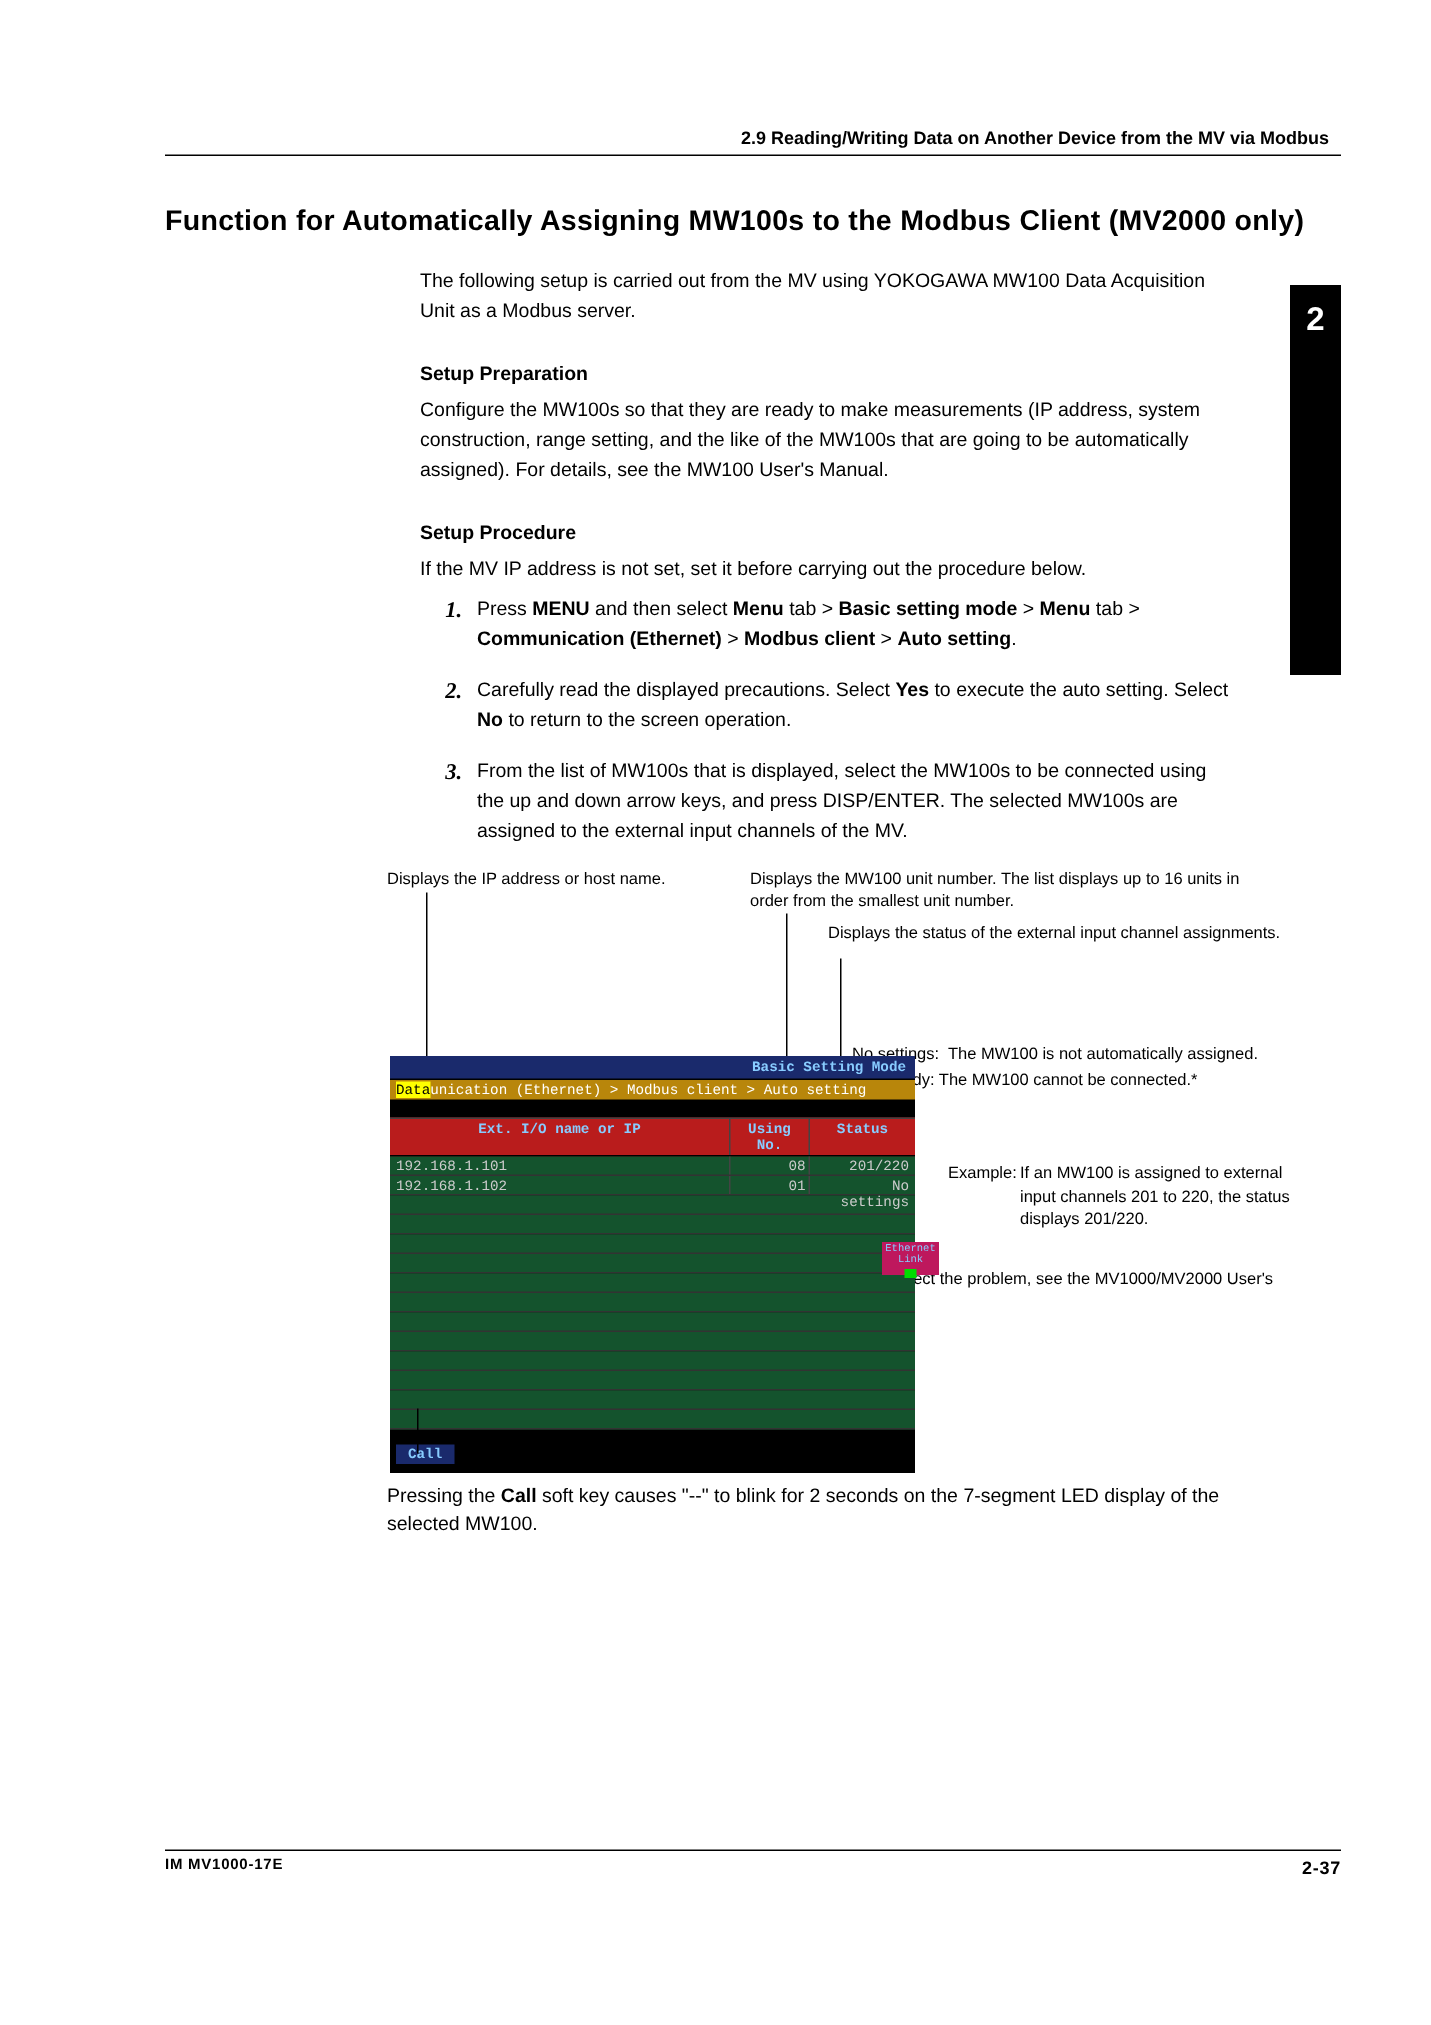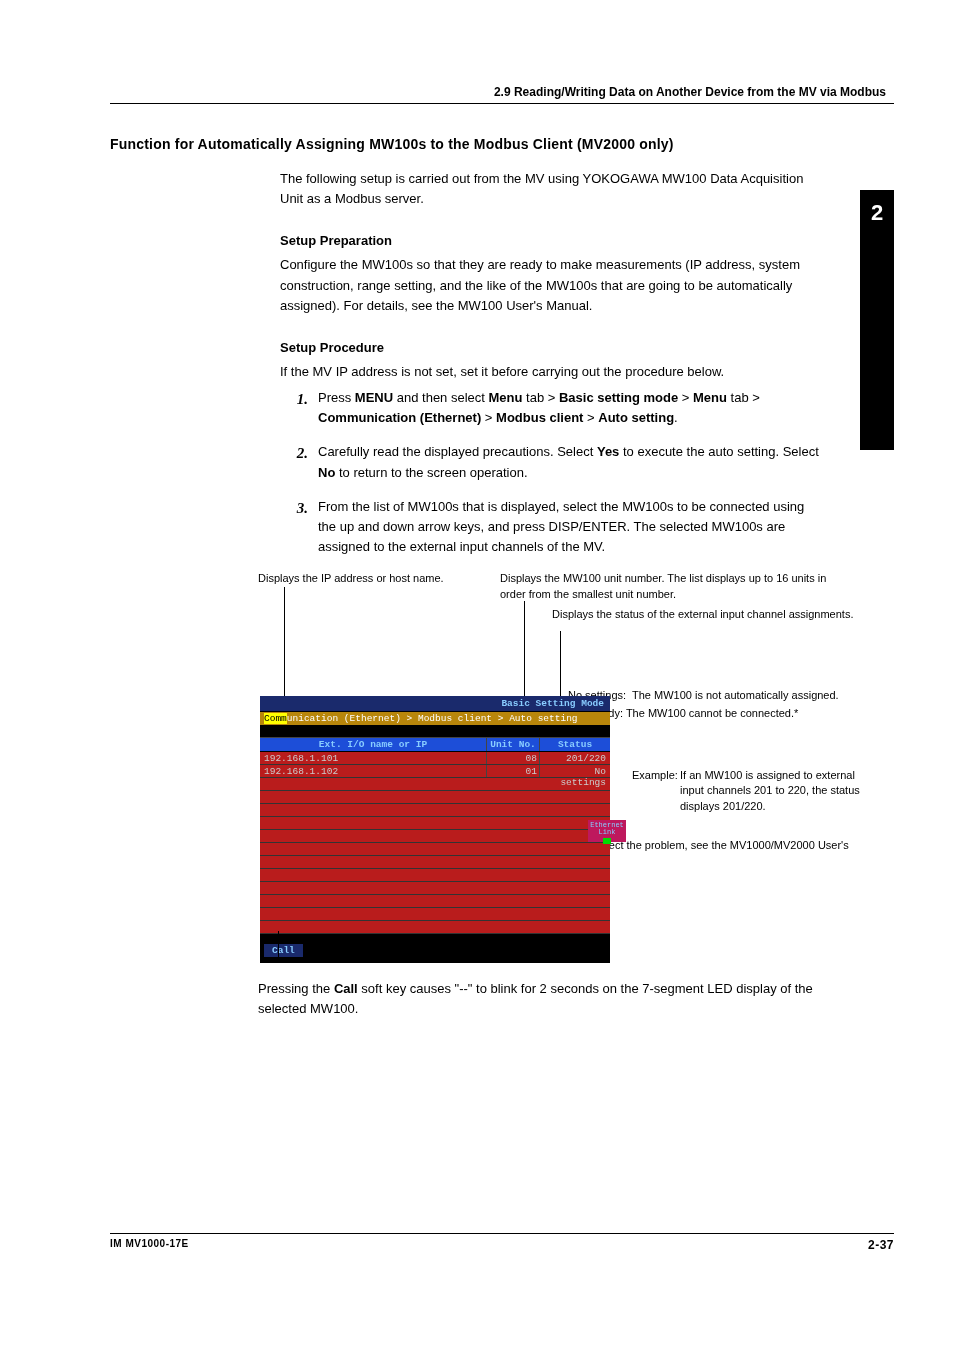--- a/index.html
+++ b/index.html
@@ -42,21 +42,21 @@
   .side-tab-label {
     position: absolute;
     right: 64px;
     top: 244px;
     writing-mode: vertical-rl;
     font-size: 12px;
     font-weight: bold;
   }
 
   h2.section-title {
-    font-size: 14px;
+    font-size: 19px;
     font-weight: bold;
     margin: 0 0 14px 0;
     line-height: 1.5;
     letter-spacing: .2px;
   }
   .body-col {
     margin-left: 170px;
     width: 545px;
     line-height: 1.55;
   }
@@ -116,26 +116,26 @@
     font-weight: bold;
   }
   .ss-crumb {
     background: #b8860b;
     color: #fff;
     padding: 1px 4px;
   }
   .ss-crumb .hl { background: #ff0; color: #000; }
   .ss-grid-head {
     display: flex;
-    background: #1d4ed8;
+    background: #b91c1c;
     margin-top: 12px;
     border-top: 1px solid #444;
     border-bottom: 1px solid #000;
   }
-  .ss-row { display: flex; background: #b91c1c; border-bottom: 1px solid #333; height: 12px; }
+  .ss-row { display: flex; background: #14532d; border-bottom: 1px solid #333; height: 12px; }
   .col-name { flex: 0 0 218px; padding: 1px 4px; text-align: center; }
   .col-unit { flex: 0 0 48px; padding: 1px 2px; text-align: center; border-left: 1px solid #444; border-right: 1px solid #444; }
   .col-status { flex: 1; padding: 1px 4px; text-align: center; }
   .ss-grid-head .col-name, .ss-grid-head .col-unit, .ss-grid-head .col-status { color: #8cf; font-weight: bold; }
   .dr .col-name, .dr .col-unit, .dr .col-status { text-align: left; color: #ccc; }
   .dr .col-unit, .dr .col-status { text-align: right; }
   .lime { color: #7fff00; }
   .no-set { color: #ddd; }
   .ss-call {
     display: inline-block;
@@ -260,30 +260,30 @@
         <div class="rn-val">If an MW100 is assigned to external input channels 201 to 220, the status displays 201/220.</div>
       </div>
       <div class="correct-note">
         <span>*</span>
         <span>To correct the problem, see the MV1000/MV2000 User's Manual.</span>
       </div>
     </div>
 
     <div class="screenshot">
       <div class="ss-header">Basic Setting Mode</div>
-      <div class="ss-crumb"><span class="hl">Comm</span><span>unication (Ethernet) &gt; Modbus client &gt; Auto setting</span></div>
+      <div class="ss-crumb"><span class="hl">Data</span><span>unication (Ethernet) &gt; Modbus client &gt; Auto setting</span></div>
 
       <div class="eth-icon">
         <span>Ethernet Link</span>
         <div class="dot"></div>
       </div>
 
       <div class="ss-grid-head">
         <div class="col-name">Ext. I/O name or IP</div>
-        <div class="col-unit">Unit No.</div>
+        <div class="col-unit">Using No.</div>
         <div class="col-status">Status</div>
       </div>
       <div class="ss-row dr">
         <div class="col-name">192.168.1.101</div>
         <div class="col-unit">08</div>
         <div class="col-status lime">201/220</div>
       </div>
       <div class="ss-row dr">
         <div class="col-name">192.168.1.102</div>
         <div class="col-unit">01</div>

